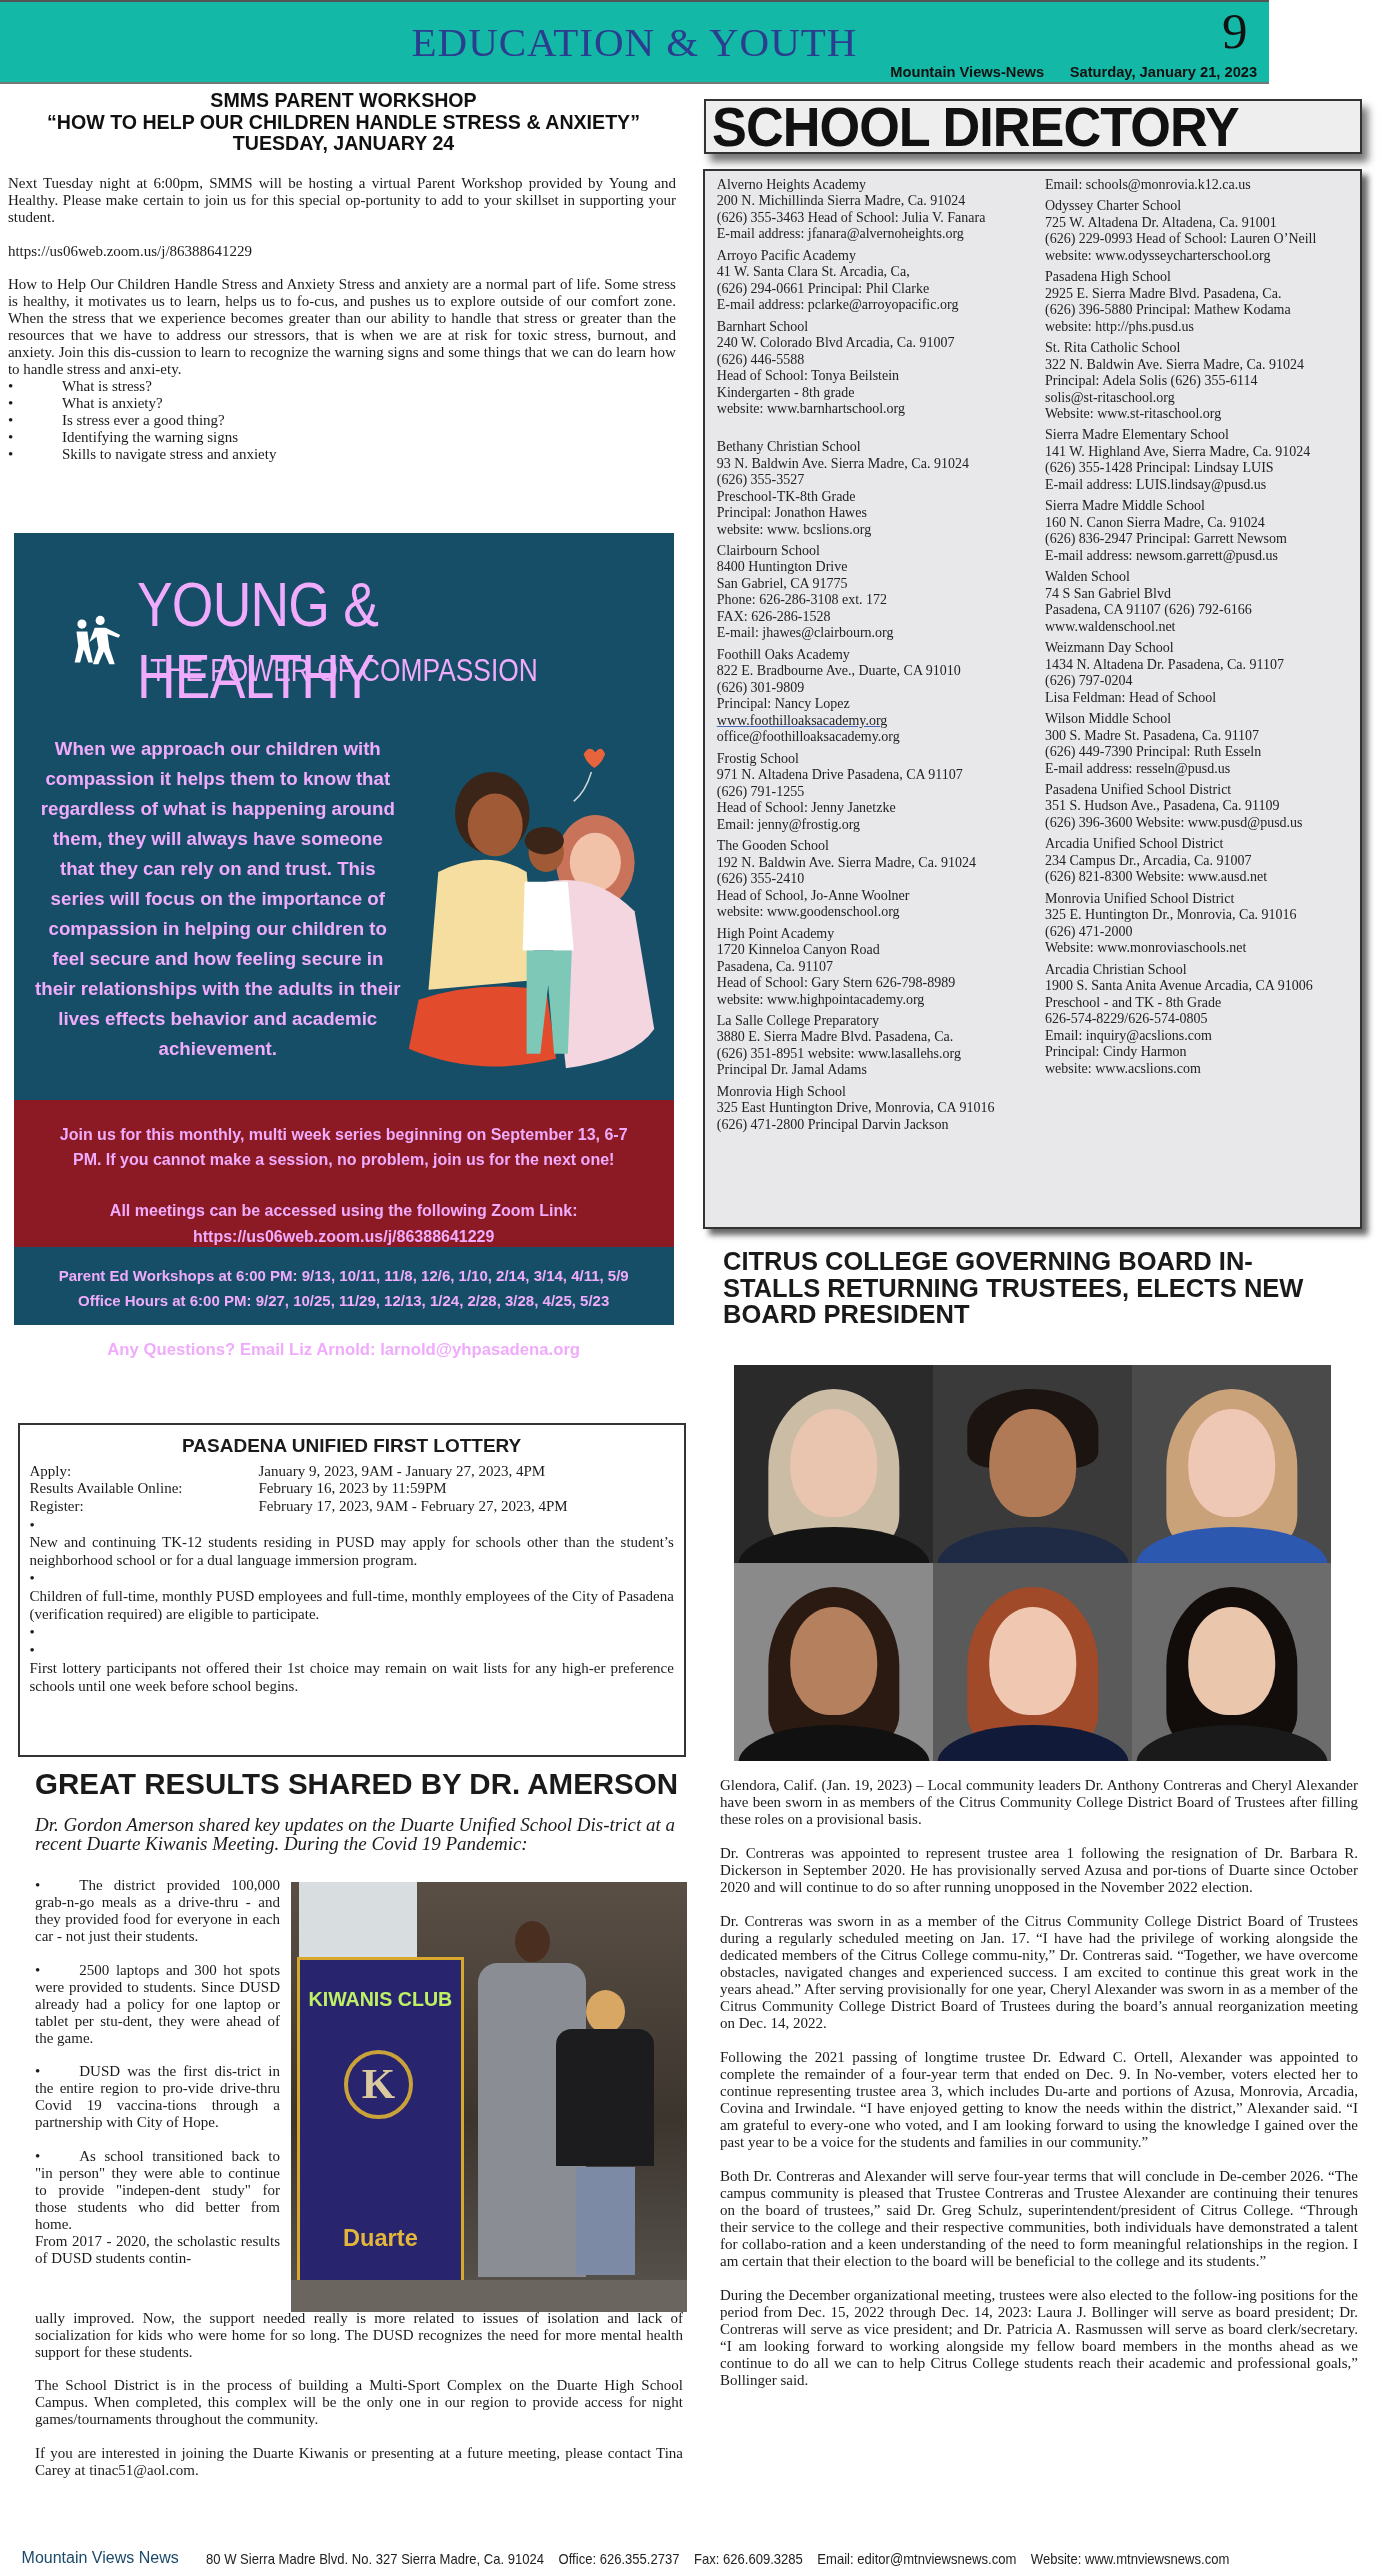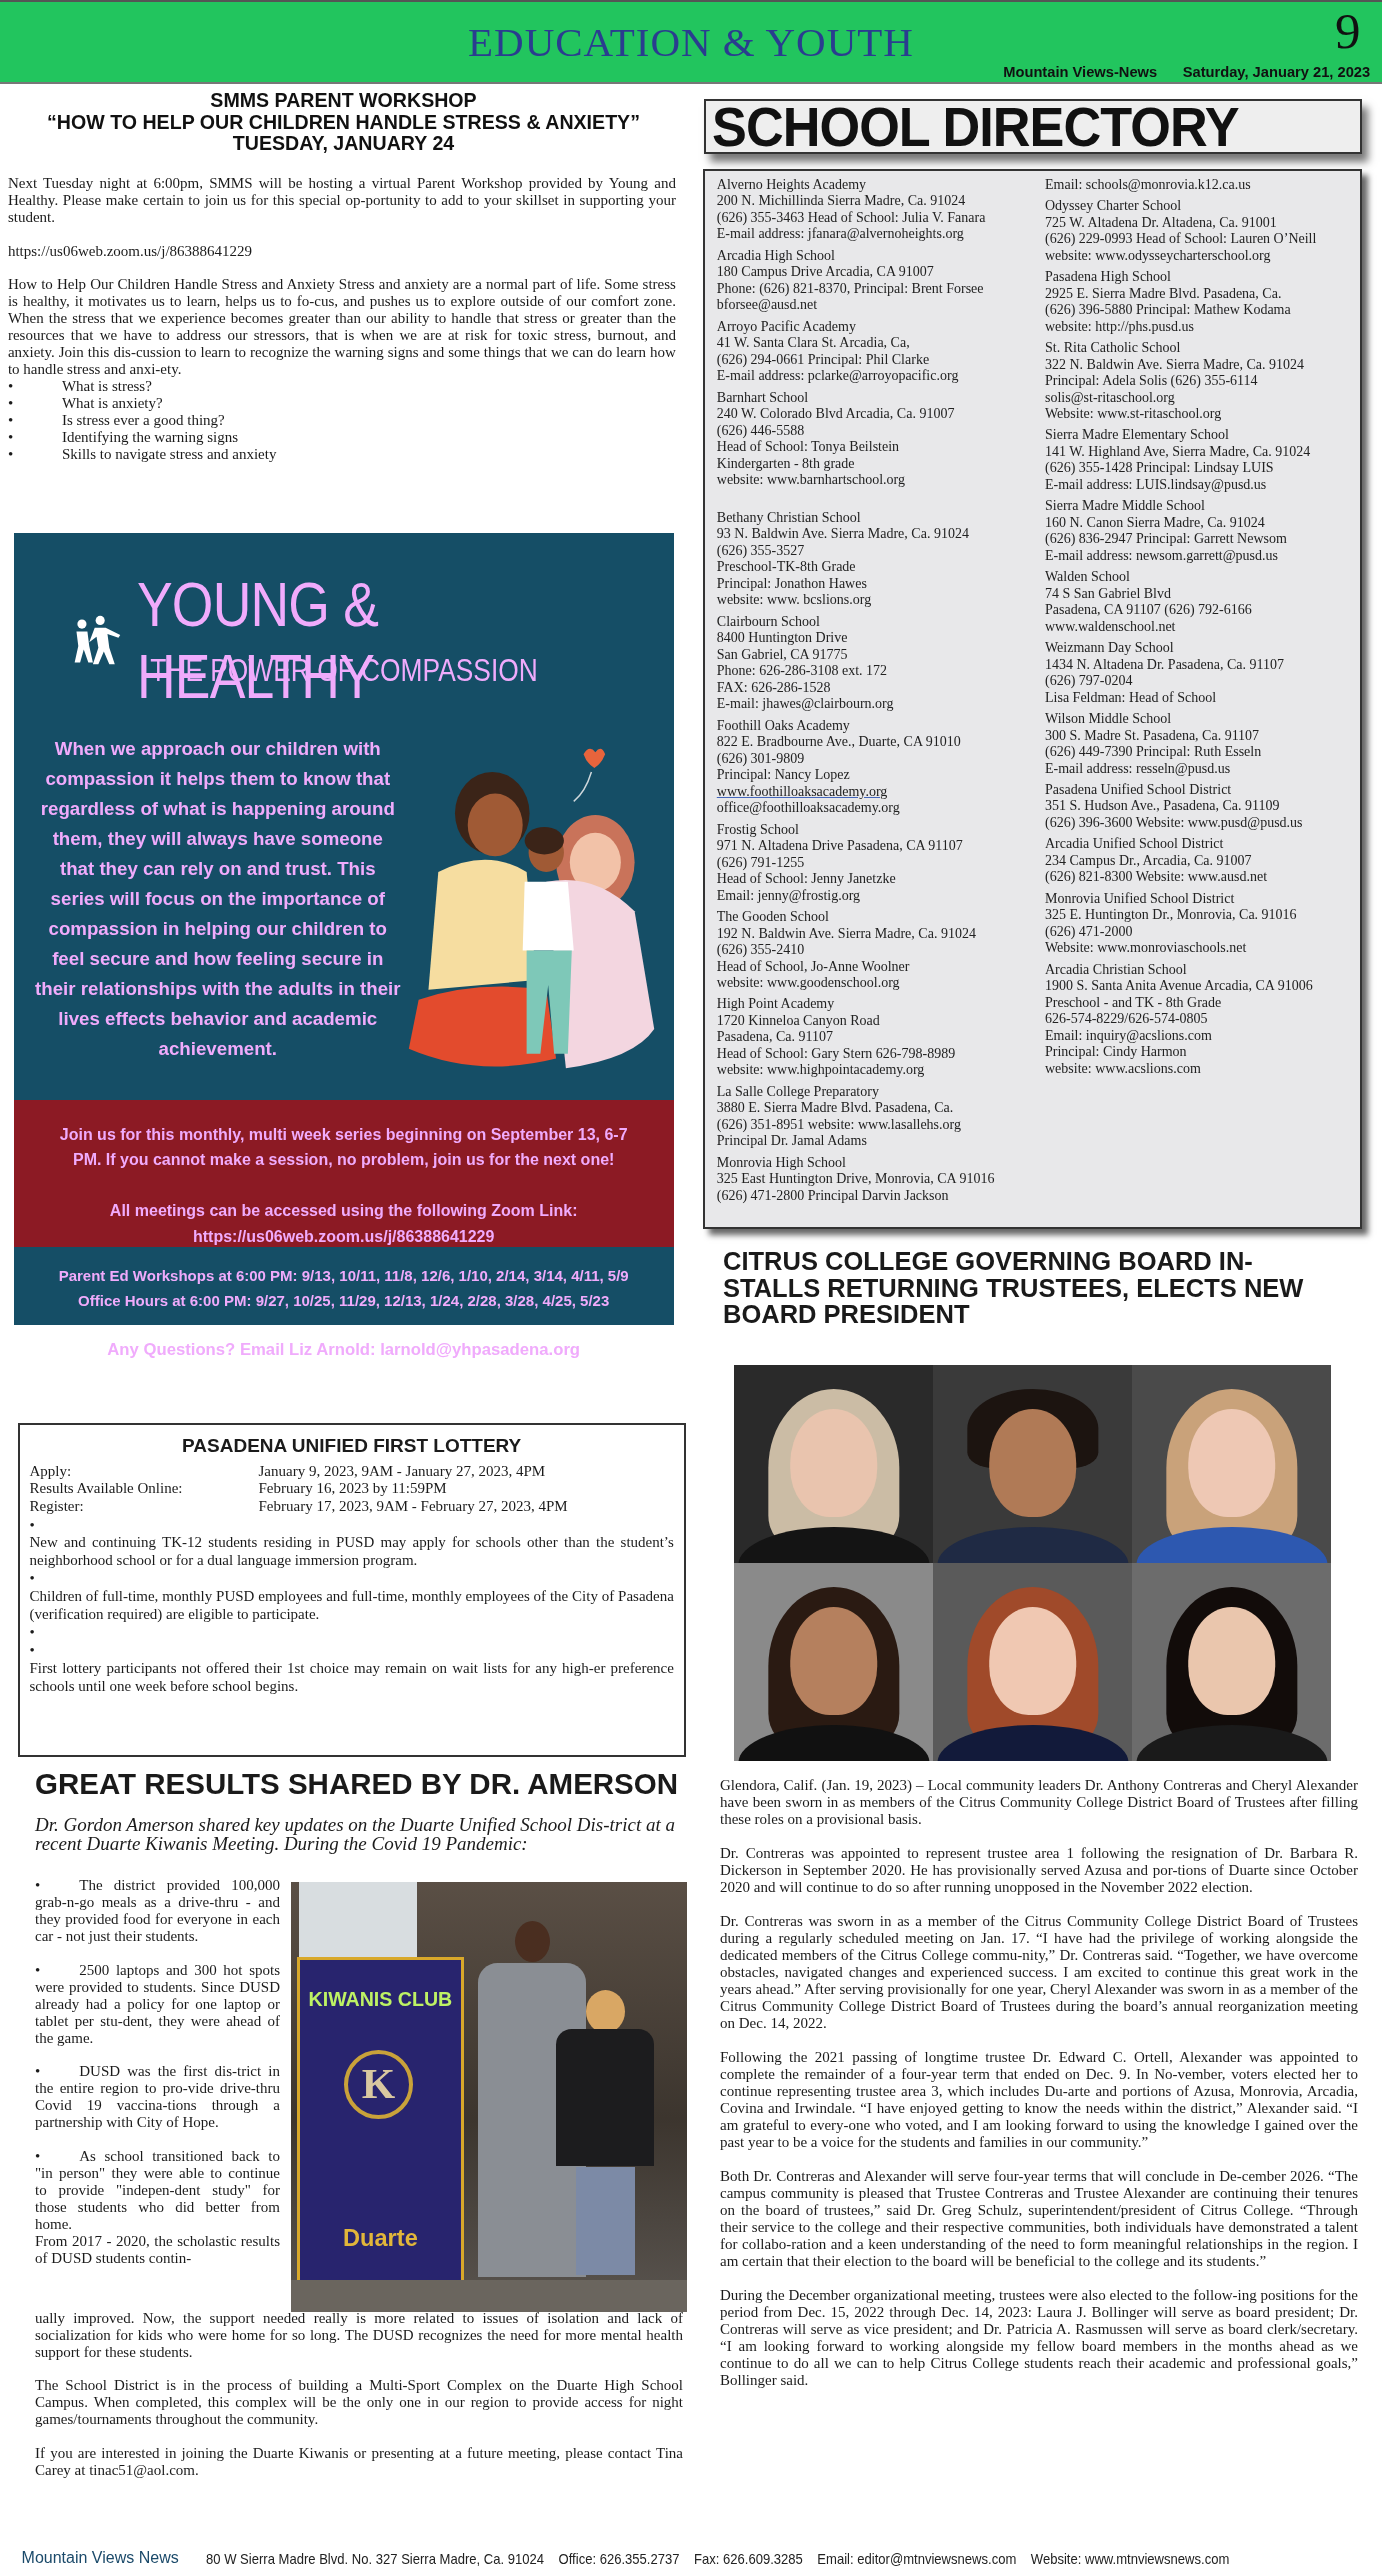--- a/index.html
+++ b/index.html
@@ -1,20 +1,20 @@
 <!DOCTYPE html>
 <html><head>
 <meta charset="utf-8">
 <style>
   * { box-sizing: border-box; margin: 0; padding: 0; }
   body { width: 1382px; height: 2576px; background: #ffffff; font-family: "Liberation Serif", serif; color: #1b1b1b; position: relative; overflow: hidden; }
   .abs { position: absolute; }
 
   
-  .masthead { left: 0; top: 0; width: 1382px; height: 84px; background: #22c55e; border-top: 2.9px solid #555; border-bottom: 2px solid #777; }
+  .masthead { left: 0; top: 0; width: 1269px; height: 84px; background: #14b8a6; border-top: 2.9px solid #555; border-bottom: 2px solid #777; }
   .masthead .section-title { position: absolute; left: 0; right: 0; top: 15.7px; text-align: center; font-family: "Liberation Serif", serif; font-size: 41px; color: #2a3d8f; letter-spacing: 1px; }
   .masthead .page-num { position: absolute; right: 21.6px; top: 0px; font-size: 51px; color: #111; }
   .masthead .paper-line { position: absolute; right: 11.8px; bottom: 2px; font-family: "Liberation Sans", sans-serif; font-size: 14.7px; font-weight: bold; color: #111; }
   .masthead .paper-line span { margin-left: 25.5px; }
 
   
   .smms-head { left: 0; top: 90px; width: 687px; text-align: center; font-family: "Liberation Sans", sans-serif; font-weight: bold; font-size: 19.6px; line-height: 21.6px; color: #111; }
   .body-text { font-size: 15px; line-height: 17px; text-align: justify; }
   .smms-body { left: 7.9px; top: 175px; width: 668px; }
   .smms-body p { margin-bottom: 16.7px; }
@@ -151,26 +151,20 @@
 <div class="abs dir-title-box">
   <div class="t">SCHOOL DIRECTORY</div>
 </div>
 <div class="abs dir-box">
   <div class="dir-col left" id="dir-left">
       <div class="dir-entry">
         <div class="line">Alverno Heights Academy</div>
         <div class="line">200 N. Michillinda  Sierra Madre, Ca. 91024</div>
         <div class="line">(626) 355-3463 Head of School: Julia V. Fanara</div>
         <div class="line">E-mail address: jfanara@alvernoheights.org</div>
-      </div>
-      <div class="dir-entry">
-        <div class="line">Arcadia High School</div>
-        <div class="line">180 Campus Drive Arcadia, CA 91007</div>
-        <div class="line">Phone: (626) 821-8370, Principal: Brent Forsee</div>
-        <div class="line">bforsee@ausd.net</div>
       </div>
       <div class="dir-entry">
         <div class="line">Arroyo Pacific Academy</div>
         <div class="line">41 W. Santa Clara St.  Arcadia, Ca,</div>
         <div class="line">(626) 294-0661 Principal: Phil Clarke</div>
         <div class="line">E-mail address: pclarke@arroyopacific.org</div>
       </div>
       <div class="dir-entry">
         <div class="line">Barnhart School</div>
         <div class="line">240 W. Colorado Blvd  Arcadia, Ca.  91007</div>

